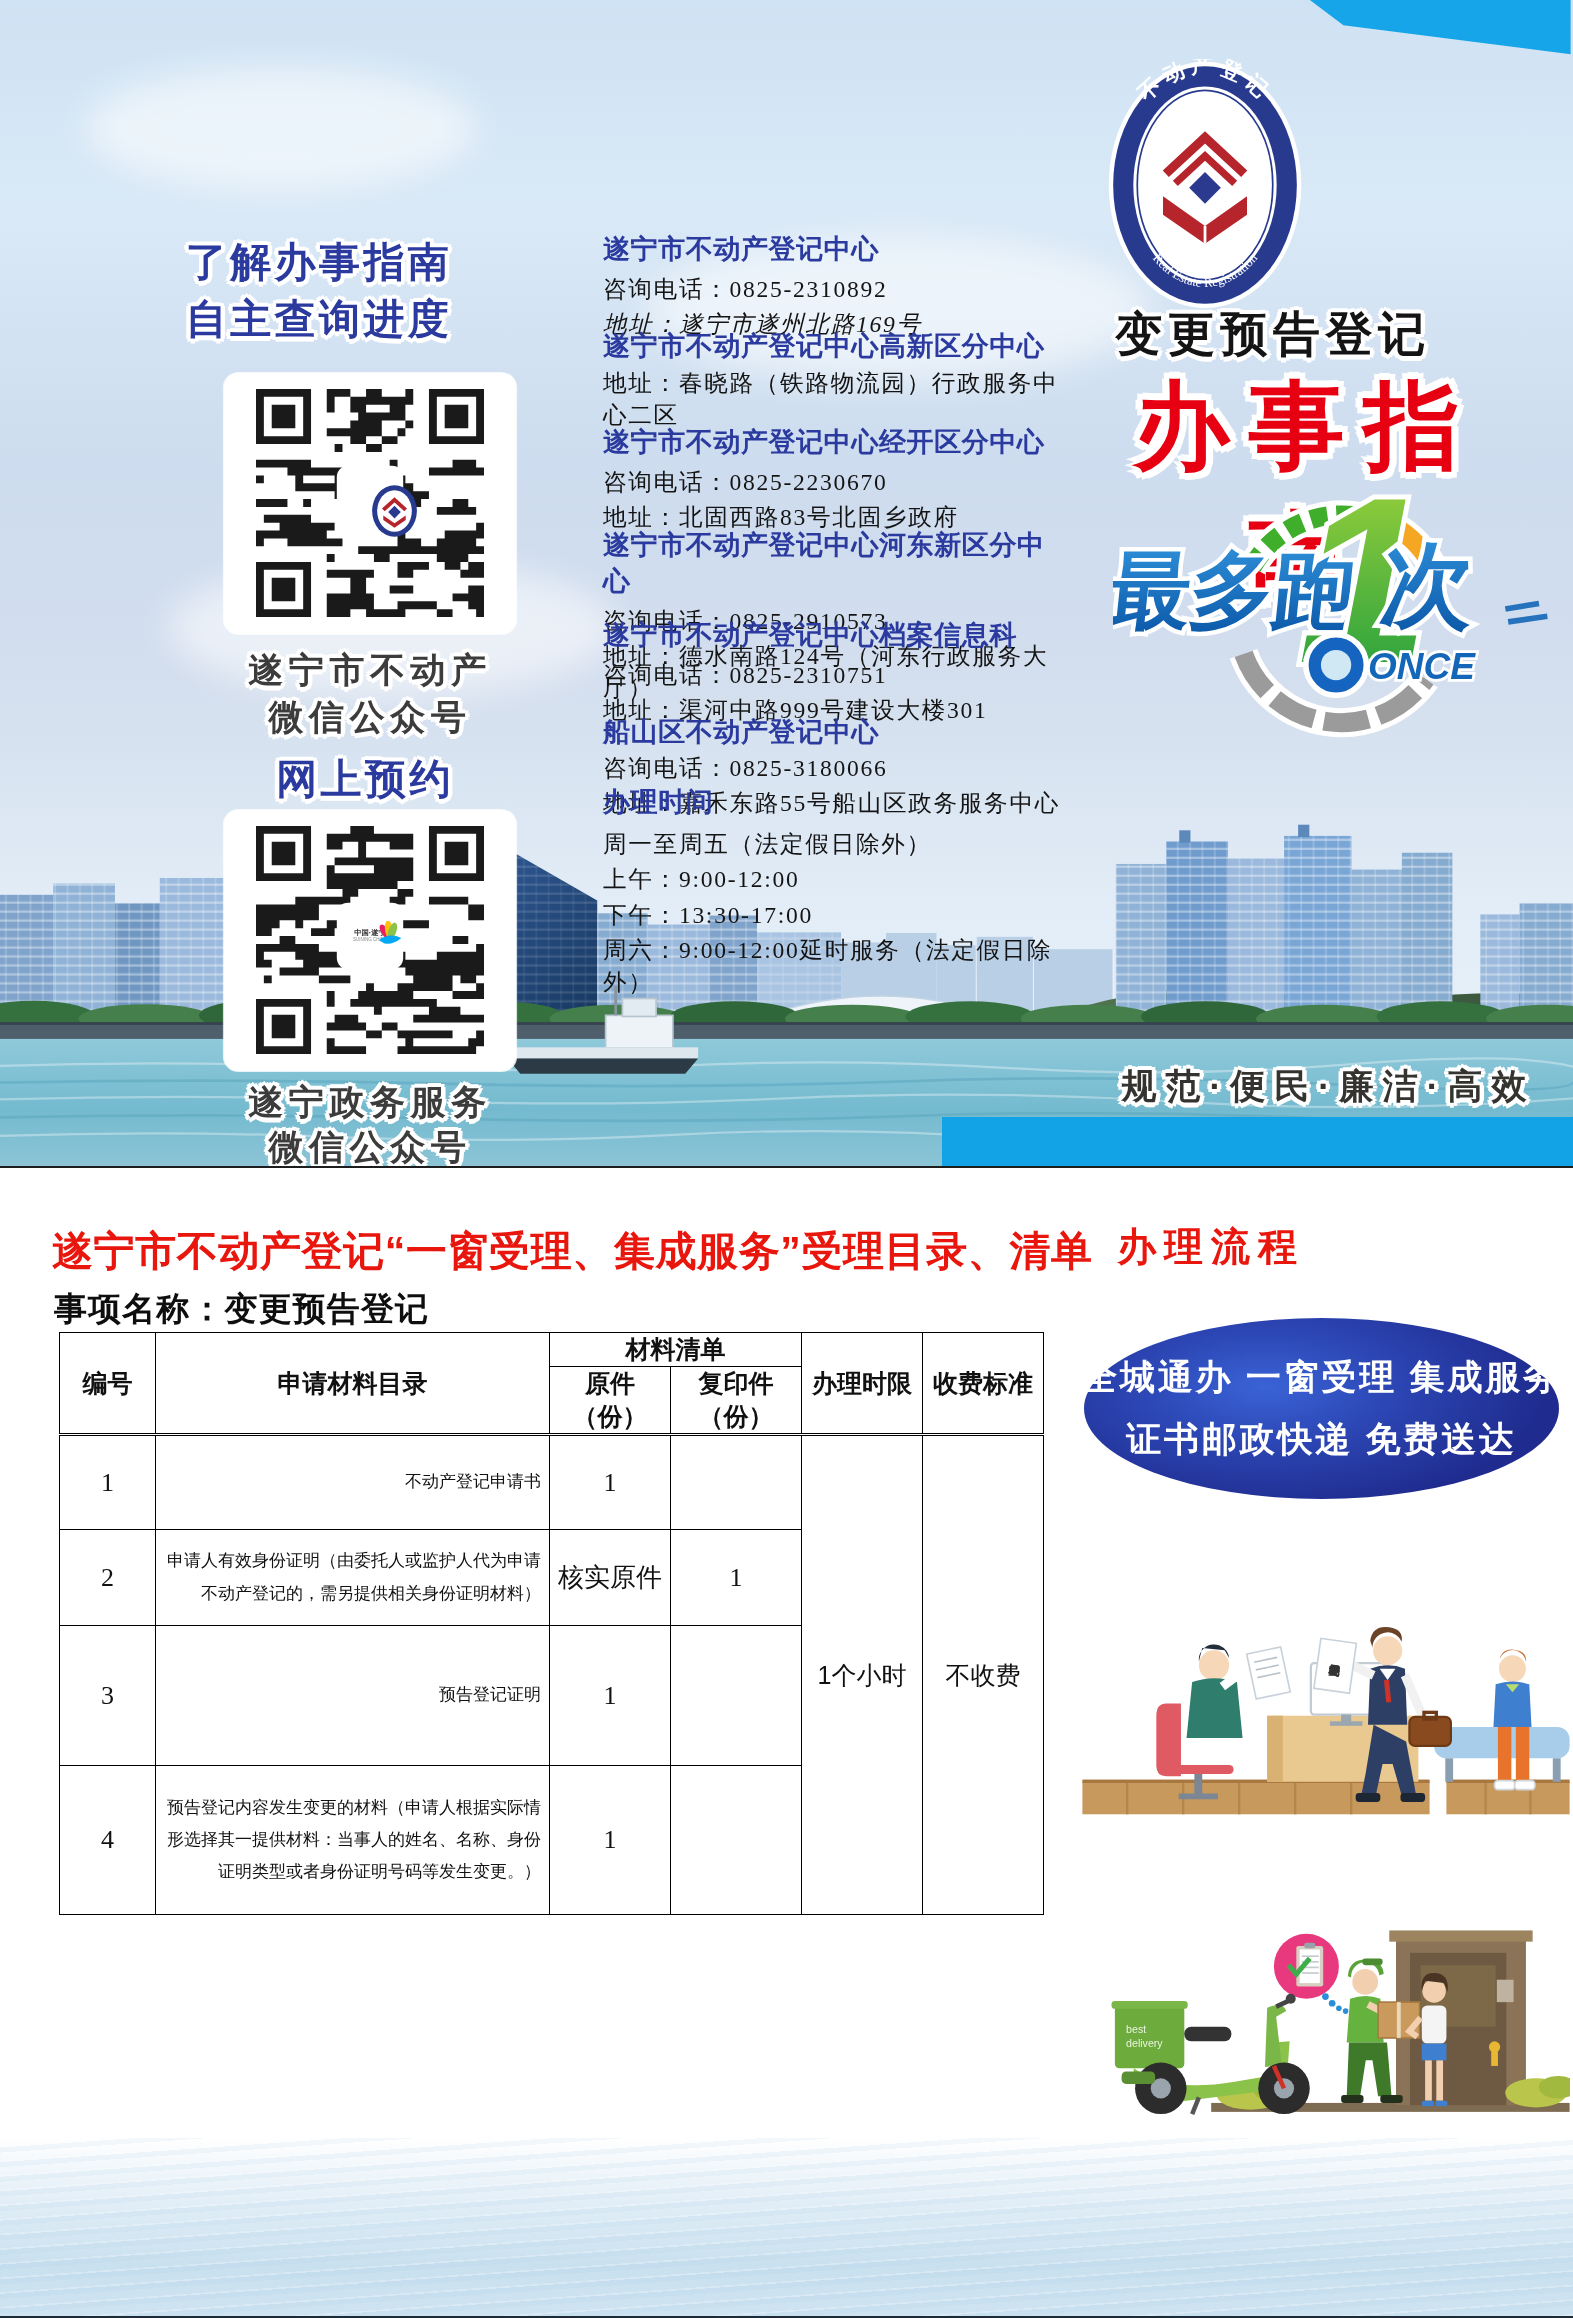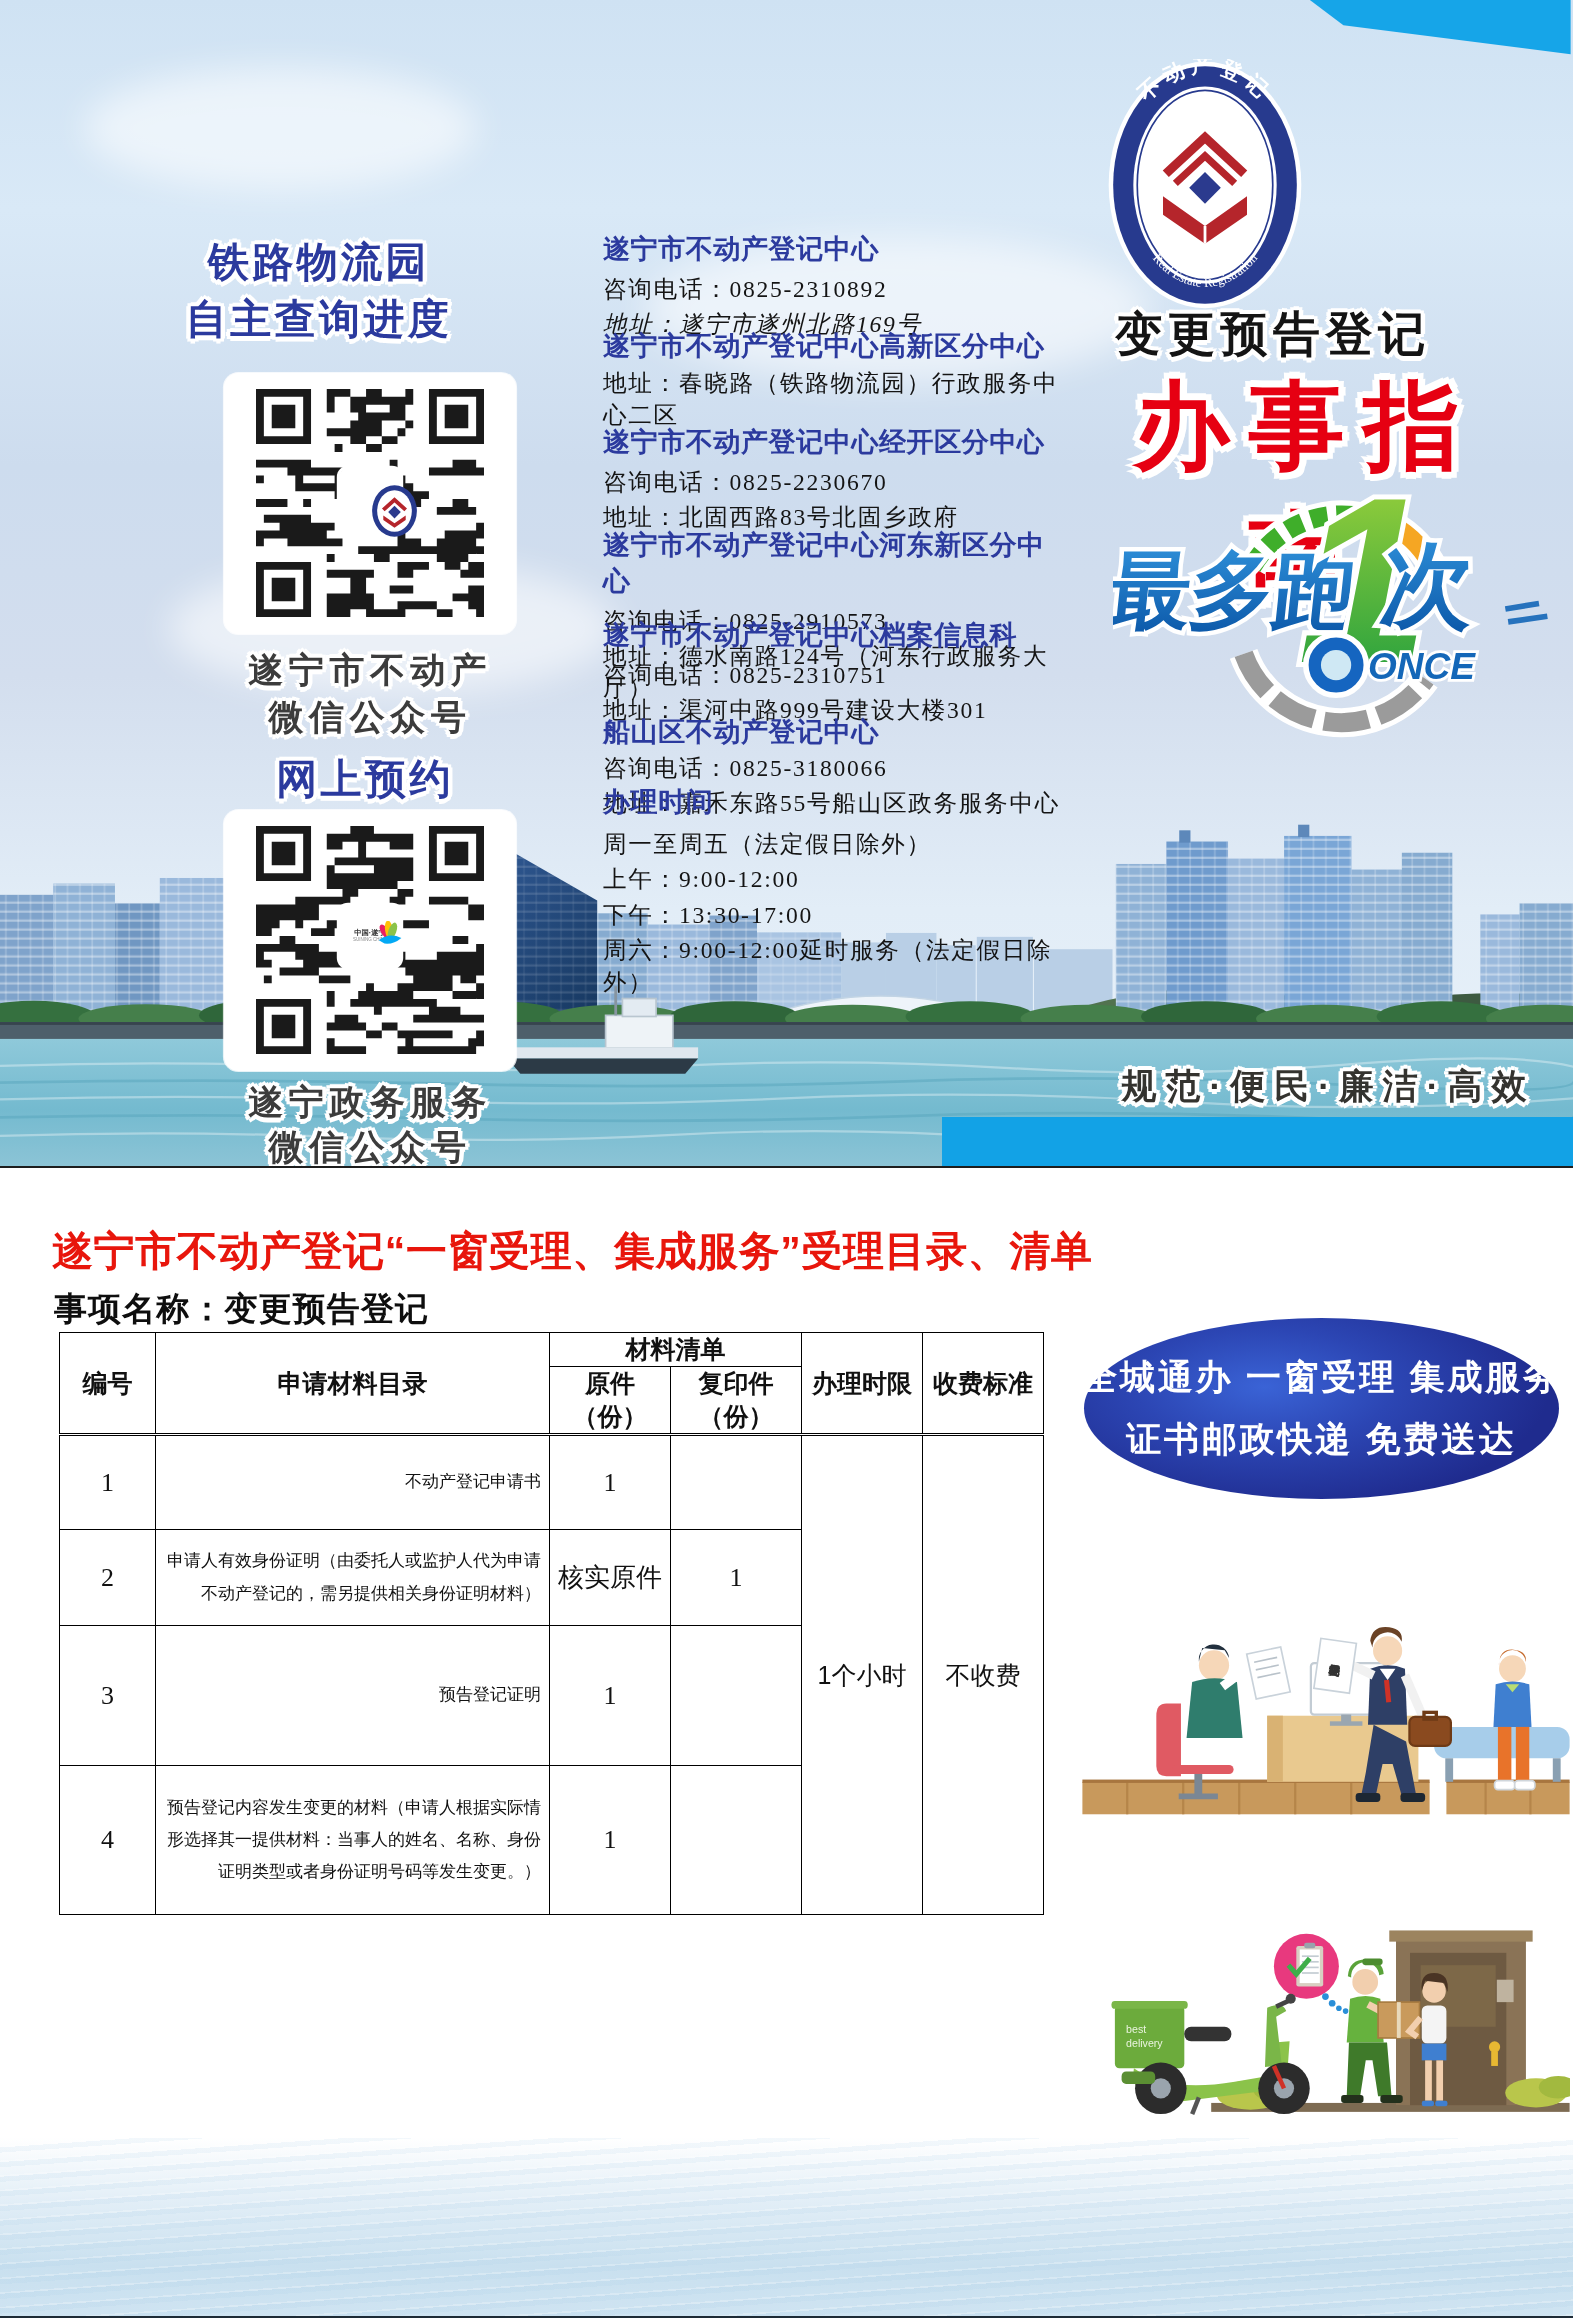--- a/index.html
+++ b/index.html
@@ -182,21 +182,21 @@
         <rect x="905" y="487" width="340" height="20" fill="#dfe7ee"></rect>
         <polygon points="905,507 1245,507 1222,534 928,534" fill="#2c3a46"></polygon>
       </g>
     </svg>
 
     <svg id="cyanWedge" class="abs" width="1574" height="67" viewBox="0 0 2807 120">
       <polygon points="2340,0 2807,0 2807,97 2400,45" fill="#16a5e8"></polygon>
     </svg>
 
     <div class="abs qrTitle outl" style="left:151px;top:234px;">
-      <div>铁路物流园</div>
+      <div>了解办事指南</div>
       <div>自主查询进度</div>
     </div>
 
     <div class="abs qrCard" style="left:224px;top:373px;">
       <svg id="qr1" width="228" height="228" viewBox="0 0 406 406">
           <path d="M126,0h14v14h-14zM140,0h14v14h-14zM154,0h14v14h-14zM196,0h14v14h-14zM210,0h14v14h-14zM266,0h14v14h-14zM126,14h14v14h-14zM168,14h14v14h-14zM182,14h14v14h-14zM196,14h14v14h-14zM210,14h14v14h-14zM224,14h14v14h-14zM238,14h14v14h-14zM252,14h14v14h-14zM266,14h14v14h-14zM126,28h14v14h-14zM168,28h14v14h-14zM182,28h14v14h-14zM238,28h14v14h-14zM252,28h14v14h-14zM182,42h14v14h-14zM196,42h14v14h-14zM210,42h14v14h-14zM224,42h14v14h-14zM238,42h14v14h-14zM252,42h14v14h-14zM168,56h14v14h-14zM182,56h14v14h-14zM196,56h14v14h-14zM210,56h14v14h-14zM266,56h14v14h-14zM126,70h14v14h-14zM140,70h14v14h-14zM154,70h14v14h-14zM168,70h14v14h-14zM182,70h14v14h-14zM196,70h14v14h-14zM210,70h14v14h-14zM252,70h14v14h-14zM168,84h14v14h-14zM182,84h14v14h-14zM224,84h14v14h-14zM238,84h14v14h-14zM140,98h14v14h-14zM196,98h14v14h-14zM210,98h14v14h-14zM0,126h14v14h-14zM14,126h14v14h-14zM28,126h14v14h-14zM42,126h14v14h-14zM56,126h14v14h-14zM70,126h14v14h-14zM84,126h14v14h-14zM238,126h14v14h-14zM350,126h14v14h-14zM364,126h14v14h-14zM378,126h14v14h-14zM56,140h14v14h-14zM70,140h14v14h-14zM84,140h14v14h-14zM98,140h14v14h-14zM112,140h14v14h-14zM126,140h14v14h-14zM140,140h14v14h-14zM154,140h14v14h-14zM196,140h14v14h-14zM210,140h14v14h-14zM224,140h14v14h-14zM238,140h14v14h-14zM308,140h14v14h-14zM322,140h14v14h-14zM336,140h14v14h-14zM350,140h14v14h-14zM364,140h14v14h-14zM378,140h14v14h-14zM392,140h14v14h-14zM0,154h14v14h-14zM70,154h14v14h-14zM140,154h14v14h-14zM252,154h14v14h-14zM70,168h14v14h-14zM84,168h14v14h-14zM98,168h14v14h-14zM112,168h14v14h-14zM126,168h14v14h-14zM140,168h14v14h-14zM252,168h14v14h-14zM266,168h14v14h-14zM140,182h14v14h-14zM252,182h14v14h-14zM266,182h14v14h-14zM280,182h14v14h-14zM294,182h14v14h-14zM0,196h14v14h-14zM14,196h14v14h-14zM28,196h14v14h-14zM42,196h14v14h-14zM84,196h14v14h-14zM252,196h14v14h-14zM266,196h14v14h-14zM280,196h14v14h-14zM350,196h14v14h-14zM364,196h14v14h-14zM322,210h14v14h-14zM336,210h14v14h-14zM350,210h14v14h-14zM364,210h14v14h-14zM378,210h14v14h-14zM14,224h14v14h-14zM28,224h14v14h-14zM42,224h14v14h-14zM56,224h14v14h-14zM70,224h14v14h-14zM84,224h14v14h-14zM42,238h14v14h-14zM56,238h14v14h-14zM70,238h14v14h-14zM84,238h14v14h-14zM98,238h14v14h-14zM112,238h14v14h-14zM126,238h14v14h-14zM392,238h14v14h-14zM0,252h14v14h-14zM14,252h14v14h-14zM28,252h14v14h-14zM42,252h14v14h-14zM56,252h14v14h-14zM70,252h14v14h-14zM84,252h14v14h-14zM98,252h14v14h-14zM112,252h14v14h-14zM252,252h14v14h-14zM336,252h14v14h-14zM350,252h14v14h-14zM364,252h14v14h-14zM378,252h14v14h-14zM392,252h14v14h-14zM0,266h14v14h-14zM56,266h14v14h-14zM70,266h14v14h-14zM84,266h14v14h-14zM98,266h14v14h-14zM112,266h14v14h-14zM126,266h14v14h-14zM140,266h14v14h-14zM252,266h14v14h-14zM266,266h14v14h-14zM280,266h14v14h-14zM322,266h14v14h-14zM336,266h14v14h-14zM350,266h14v14h-14zM364,266h14v14h-14zM378,266h14v14h-14zM182,280h14v14h-14zM196,280h14v14h-14zM210,280h14v14h-14zM224,280h14v14h-14zM238,280h14v14h-14zM252,280h14v14h-14zM266,280h14v14h-14zM280,280h14v14h-14zM294,280h14v14h-14zM308,280h14v14h-14zM322,280h14v14h-14zM336,280h14v14h-14zM350,280h14v14h-14zM364,280h14v14h-14zM378,280h14v14h-14zM392,280h14v14h-14zM126,294h14v14h-14zM210,294h14v14h-14zM224,294h14v14h-14zM322,294h14v14h-14zM336,294h14v14h-14zM350,294h14v14h-14zM364,294h14v14h-14zM252,308h14v14h-14zM266,308h14v14h-14zM280,308h14v14h-14zM294,308h14v14h-14zM336,308h14v14h-14zM350,308h14v14h-14zM378,308h14v14h-14zM392,308h14v14h-14zM126,322h14v14h-14zM140,322h14v14h-14zM154,322h14v14h-14zM168,322h14v14h-14zM182,322h14v14h-14zM196,322h14v14h-14zM252,322h14v14h-14zM266,322h14v14h-14zM364,322h14v14h-14zM378,322h14v14h-14zM392,322h14v14h-14zM168,336h14v14h-14zM182,336h14v14h-14zM168,350h14v14h-14zM182,350h14v14h-14zM238,350h14v14h-14zM252,350h14v14h-14zM266,350h14v14h-14zM378,350h14v14h-14zM392,350h14v14h-14zM126,364h14v14h-14zM140,364h14v14h-14zM154,364h14v14h-14zM168,364h14v14h-14zM182,364h14v14h-14zM196,364h14v14h-14zM350,364h14v14h-14zM364,364h14v14h-14zM378,364h14v14h-14zM392,364h14v14h-14zM126,378h14v14h-14zM140,378h14v14h-14zM154,378h14v14h-14zM168,378h14v14h-14zM182,378h14v14h-14zM196,378h14v14h-14zM252,378h14v14h-14zM266,378h14v14h-14zM280,378h14v14h-14zM294,378h14v14h-14zM308,378h14v14h-14zM378,378h14v14h-14zM392,378h14v14h-14zM126,392h14v14h-14zM140,392h14v14h-14zM154,392h14v14h-14zM196,392h14v14h-14zM210,392h14v14h-14zM224,392h14v14h-14zM238,392h14v14h-14zM252,392h14v14h-14zM322,392h14v14h-14zM336,392h14v14h-14zM392,392h14v14h-14zM0,0h98v98h-98z M14,14v70h70v-70z M28,28h42v42h-42zM308,0h98v98h-98z M322,14v70h70v-70z M336,28h42v42h-42zM0,308h98v98h-98z M14,322v70h70v-70z M28,336h42v42h-42z" fill="#1a1a1a" fill-rule="evenodd"></path>
         </svg>
       <div class="qrChip">
         <svg width="47" height="54" viewBox="0 0 84 96">
           <ellipse cx="42" cy="48" rx="40" ry="46" fill="#273a8e"></ellipse>
@@ -383,20 +383,21 @@
       </tr>
       <tr style="height:149px;">
         <td class="num">4</td>
         <td class="mats">预告登记内容发生变更的材料（申请人根据实际情形选择其一提供材料：当事人的姓名、名称、身份证明类型或者身份证明号码等发生变更。）</td>
         <td class="num">1</td>
         <td class="num"></td>
       </tr>
     </tbody>
       </table>
 
+    <div id="flowTitle" class="abs">办理流程</div>
 
     <div id="oval" class="abs">
       <div class="ovalLine">全城通办 一窗受理 集成服务</div>
       <div class="ovalLine" style="margin-top:14.6px;">证书邮政快递 免费送达</div>
     </div>
 
     <svg class="abs" style="left:1082px;top:429px;" width="488" height="224" viewBox="0 0 870 400">
       <rect x="0" y="330" width="620" height="58" fill="#c8995c"></rect>
       <rect x="650" y="330" width="220" height="58" fill="#c8995c"></rect>
       <g stroke="#b5854a" stroke-width="4">

